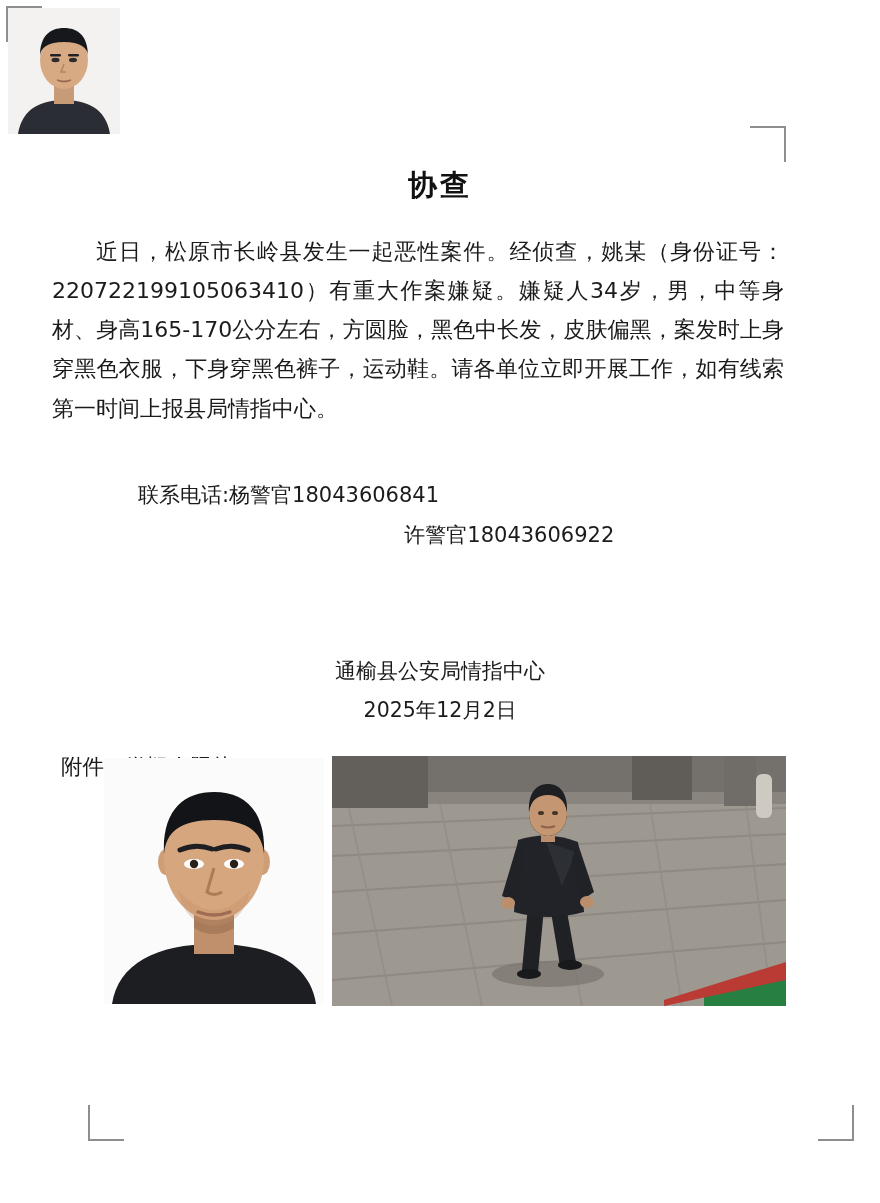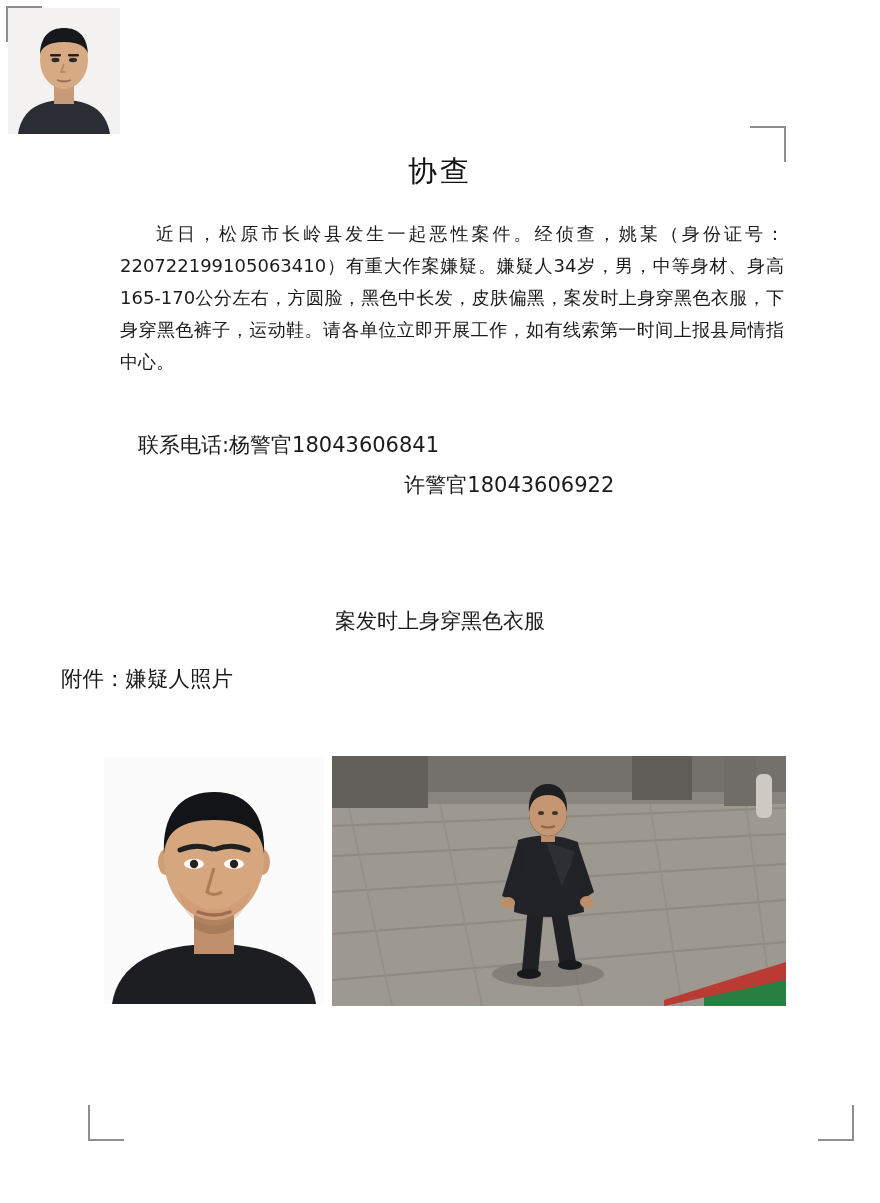--- a/index.html
+++ b/index.html
@@ -43,28 +43,28 @@
   
   .doc {
     position: absolute;
     top: 140px;
     left: 0;
     width: 880px;
   }
   .doc-title {
     text-align: center;
     font-size: 29px;
-    font-weight: normal;
+    font-weight: bold;
     letter-spacing: 3px;
-    margin: 12px 0 26px 0;
+    margin: 26px 0 26px 0;
     color: #111;
   }
   .doc-body {
-    margin: 0 96px 0 120px;
-    font-size: 18px;
+    margin: 0 96px 0 52px;
+    font-size: 22px;
     line-height: 1.78;
     text-align: justify;
     text-justify: inter-ideograph;
     color: #1b1b1b;
   }
   .doc-body .indent { text-indent: 2em; display: block; }
 
   .contact-block {
     margin: 14px 96px 0 96px;
     font-size: 21px;
@@ -153,21 +153,22 @@
 <div class="doc">
   <div class="doc-title">协查</div>
   <div class="doc-body">
     <span class="indent">近日，松原市长岭县发生一起恶性案件。经侦查，姚某（身份证号：220722199105063410）有重大作案嫌疑。嫌疑人34岁，男，中等身材、身高165-170公分左右，方圆脸，黑色中长发，皮肤偏黑，案发时上身穿黑色衣服，下身穿黑色裤子，运动鞋。请各单位立即开展工作，如有线索第一时间上报县局情指中心。</span>
   </div>
   <div class="contact-block">
     <div class="contact-line-1">联系电话:杨警官18043606841</div>
     <div class="contact-line-2">许警官18043606922</div>
   </div>
   <div class="signature">
-    <div>案发时上身穿黑色衣服</div>
+    <div>通榆县公安局情指中心</div>
+    <div class="sig-date">2025年12月2日</div>
   </div>
   <div class="attachment-label">附件：嫌疑人照片</div>
 </div>
 
 <div class="photo-row">
 
   <div class="photo-portrait">
     <svg width="220" height="246" viewBox="0 0 220 246" role="img">
       <rect x="0" y="0" width="220" height="246" fill="#fbfbfb"></rect>
 

